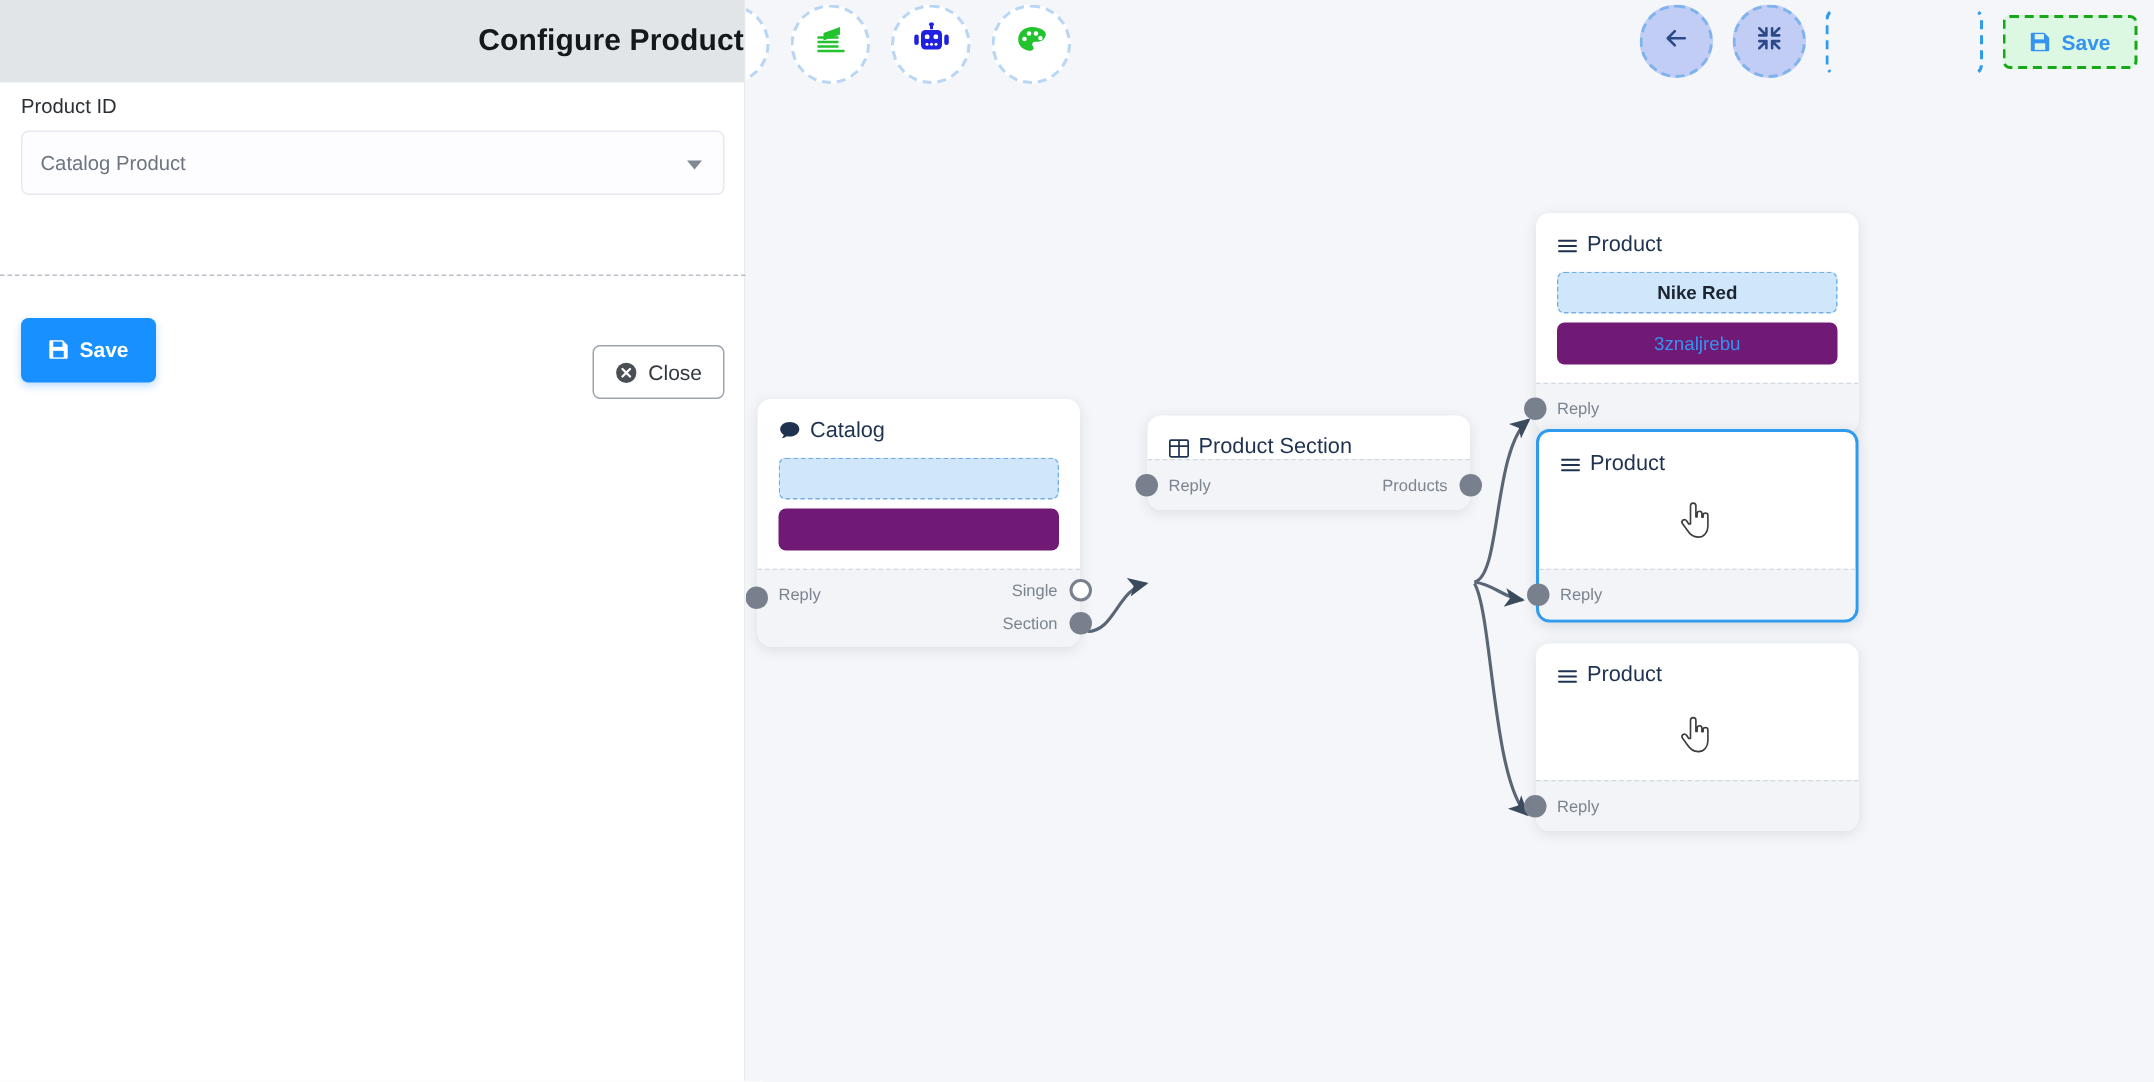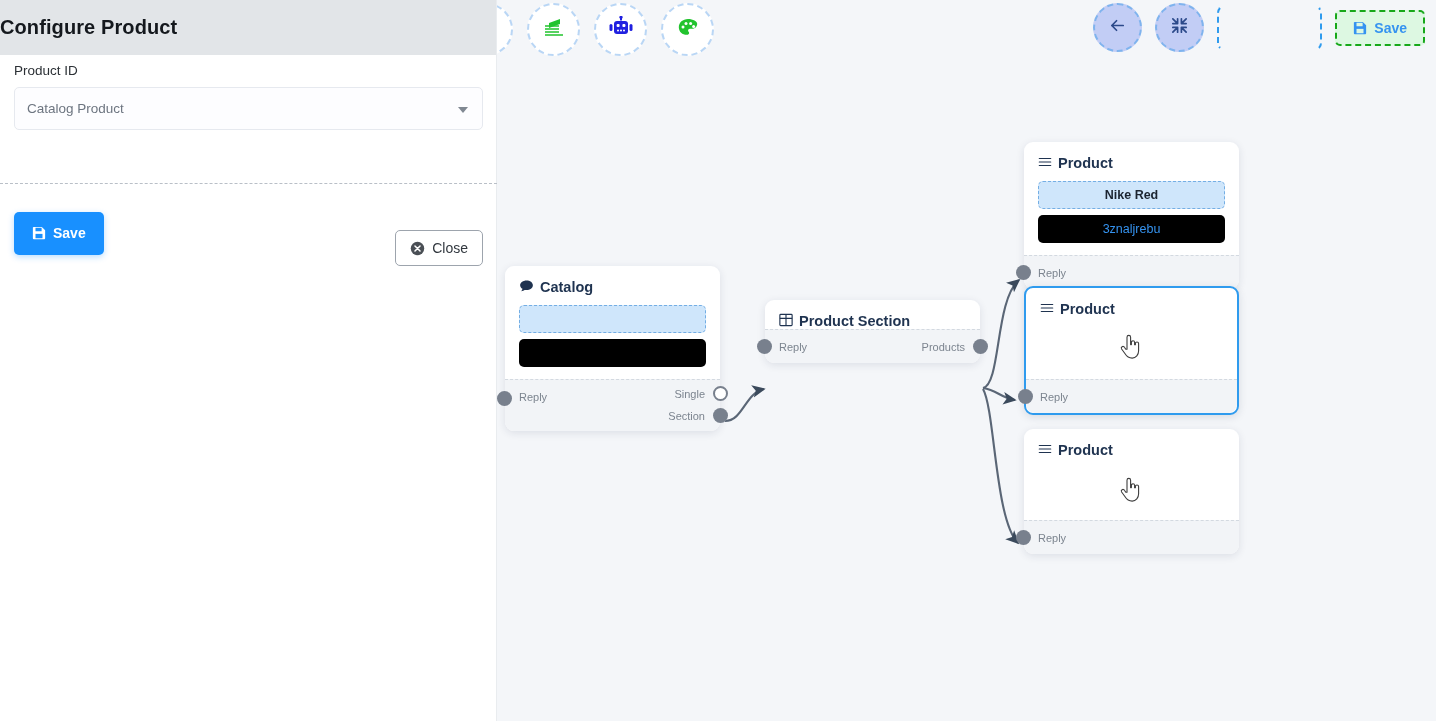--- a/index.html
+++ b/index.html
@@ -16,21 +16,21 @@
   #left-panel {
     position: absolute; left: 0; top: 0;
     width: 497px; height: 721px;
     background: #ffffff;
     border-right: 1px solid #e9ecef;
     z-index: 40;
   }
   #panel-header {
     height: 55px;
     background: #e2e5e8;
-    display: flex; align-items: center; justify-content: flex-start;
+    display: flex; align-items: center; justify-content: flex-end;
   }
   #panel-title {
     font-size: 20px; font-weight: bold; color: #14181d;
     letter-spacing: .1px;
   }
   #panel-body { padding: 8px 14px 0 14px; }
   .field-label {
     font-size: 13.5px; color: #2b3035; margin-bottom: 9px;
   }
   .select-box {
@@ -125,36 +125,36 @@
 
   
   .node {
     position: absolute; z-index: 10;
     background: #ffffff;
     border-radius: 9px;
     box-shadow: 0 2px 9px rgba(24,40,72,.11);
   }
   .node.selected { border: 2px solid #2f9bee; box-shadow: 0 2px 9px rgba(24,40,72,.13); }
   .node-head {
-    display: flex; align-items: flex-start; gap: 6px;
+    display: flex; align-items: flex-end; gap: 6px;
     padding: 13px 14px 0 14px;
-    font-size: 14.5px; color: #1f3350; font-weight: 700;
+    font-size: 14.5px; color: #1f3350; font-weight: 400;
   }
   .node-head svg { display: block; }
   .node-body { padding: 10px 14px 12px 14px; min-height: 30px; }
   .blk {
     height: 28px; border-radius: 5px;
     display: flex; align-items: center; justify-content: center;
     font-size: 12.5px;
   }
   .blk-dashed {
     background: #cfe6fb; border: 1px dashed #74aee4;
     color: #1b2430; font-weight: bold; margin-bottom: 6px;
   }
-  .blk-solid { background: #000000; color: #3593f0; }
+  .blk-solid { background: #701a75; color: #3593f0; }
   .node-foot {
     border-top: 1px dashed #d3d9e0;
     background: #f2f4f7;
     border-radius: 0 0 9px 9px;
     height: 34px; padding: 0 14px;
     display: flex; align-items: center; justify-content: space-between;
     font-size: 11px; color: #7c848f;
   }
   .node-foot.tall { height: 52px; align-items: flex-start; padding-top: 6px; }
   .ports-right { display: flex; flex-direction: column; gap: 7px; align-items: flex-end; }
@@ -279,21 +279,21 @@
             <div class="dot hollow" style="margin-right:-22px;"></div>
           </div>
           <div class="port-row">
             <span>Section</span>
             <div class="dot" style="margin-right:-22px;"></div>
           </div>
         </div>
       </div>
     </div>
 
-    <div class="node" id="node-product-section" style="left:268px; top:300px; width:215px;">
+    <div class="node" id="node-product-section" style="left:268px; top:277px; width:215px;">
       <div class="node-head">
         <span>
           <svg width="14" height="14" viewBox="0 0 16 16" fill="none" stroke="#1f3350" stroke-width="1.3">
             <rect x="1" y="1.6" width="14" height="12.8" rx="1"></rect>
             <path d="M1 6.2h14M8 1.6v12.8"></path>
           </svg>
         </span>
         <span>Product Section</span>
       </div>
       <div class="node-foot" style="position:relative;">

